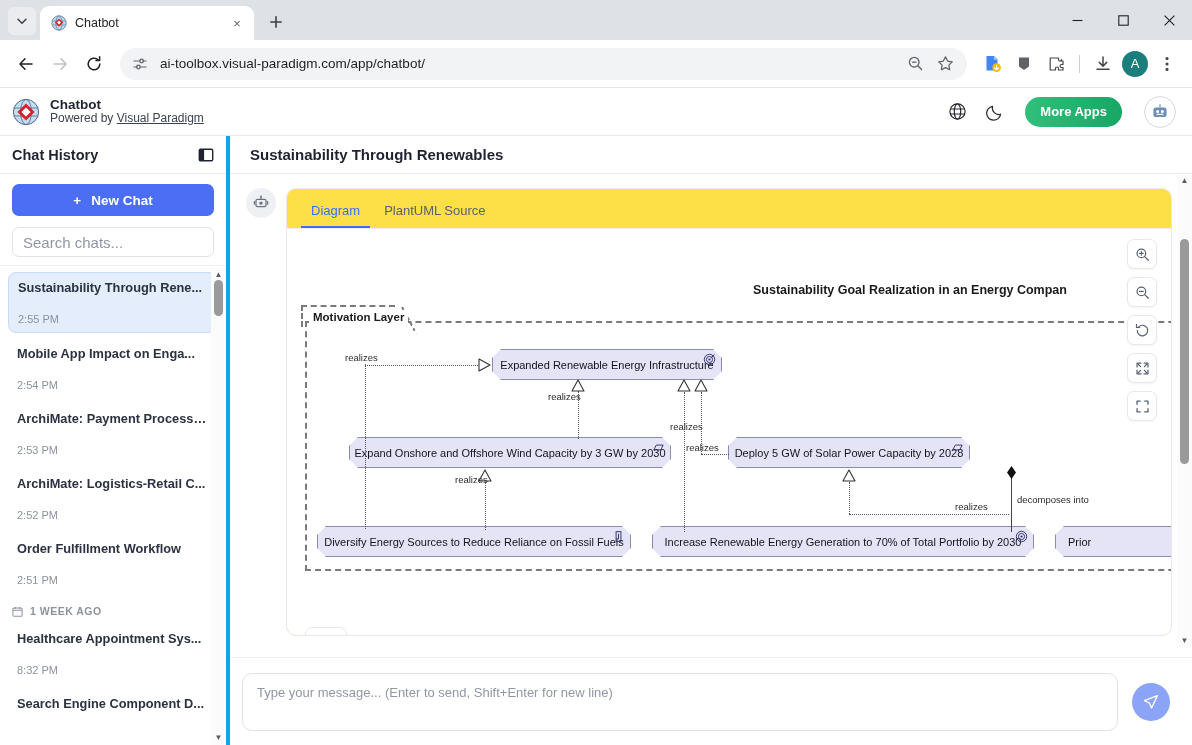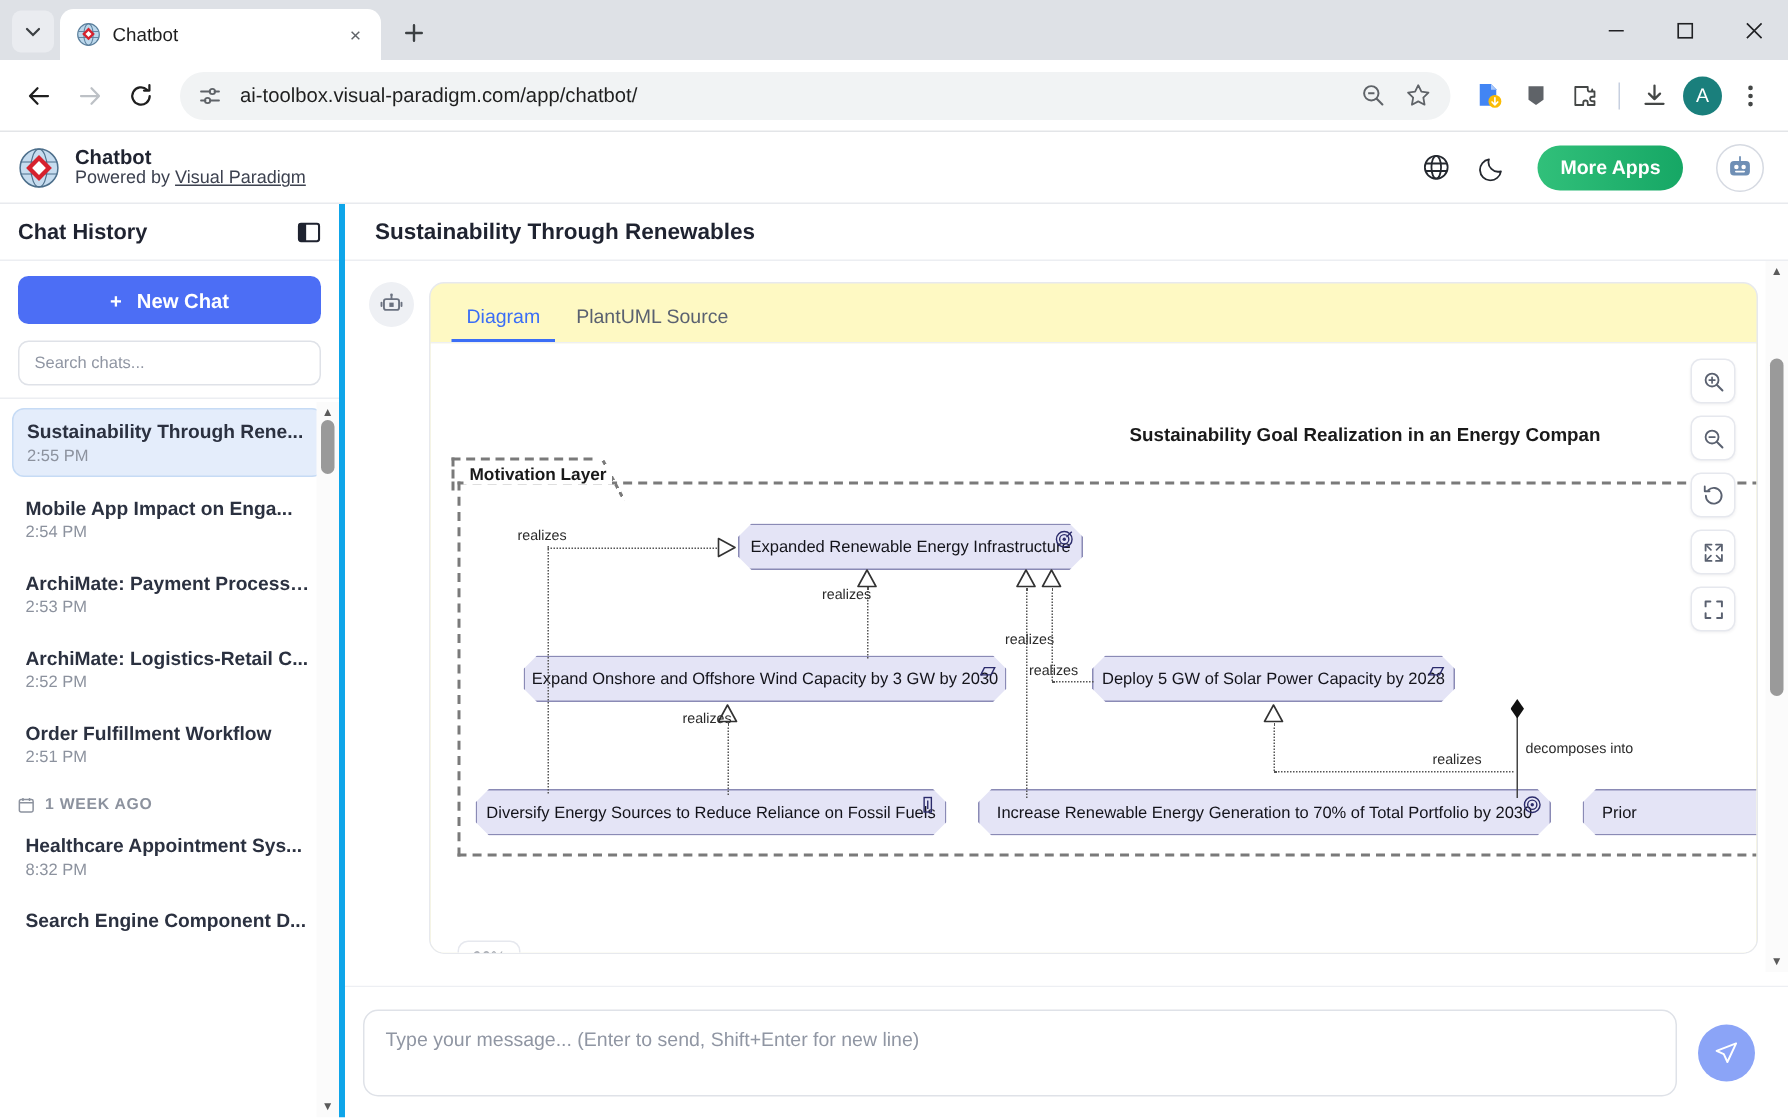--- a/index.html
+++ b/index.html
@@ -129,21 +129,21 @@
     height: 32px; background: #4c6ef5; border-radius: 7px;
     color: #fff; font-size: 13.5px; font-weight: bold;
     display: flex; align-items: center; justify-content: center;
     gap: 10px; cursor: pointer;
   }
   .search-box {
     margin-top: 11px; height: 30px; border: 1px solid #dfe2e8;
     border-radius: 7px; display: flex; align-items: center; padding: 0 10px;
   }
   .search-box input {
-    border: none; outline: none; width: 100%; font-size: 11px;
+    border: none; outline: none; width: 100%; font-size: 15px;
     color: #737373; font-family: inherit; background: transparent;
   }
   .search-box input::placeholder { color: #9096a3; }
   .sb-list {
     flex: 1; overflow: hidden; padding: 6px 10px 0 8px;
     border-top: 1px solid #eceef2; position: relative;
   }
   .sb-group {
     display: flex; align-items: center; gap: 7px;
     font-size: 10.5px; letter-spacing: .5px; color: #8c929e;
@@ -151,21 +151,21 @@
   }
   .chat-item {
     padding: 7px 9px; border-radius: 8px; cursor: pointer;
     margin-bottom: 6px;
   }
   .chat-item.active { background: #e4edfb; border: 1px solid #c6dbf5; }
   .chat-name {
     font-size: 12.8px; font-weight: bold; color: #2b3140;
     white-space: nowrap; overflow: hidden; text-overflow: ellipsis;
   }
-  .chat-time { font-size: 11px; color: #8c929e; margin-top: 3px; }
+  .chat-time { font-size: 11px; color: #8c929e; margin-top: 18px; }
 
   
   .scroll-track {
     position: absolute; width: 15px; background: #fbfbfb;
     display: flex; flex-direction: column; align-items: center;
   }
   .sb-arrow { font-size: 8px; color: #5b5b5b; line-height: 1; }
   .scroll-thumb { position: absolute; width: 9px; border-radius: 5px; background: #9a9a9a; }
 
   
@@ -180,21 +180,21 @@
     flex: 1; overflow: hidden; background: #fff;
     padding: 14px 0 0 0; position: relative;
   }
   .msg-row { display: flex; gap: 10px; padding: 0 20px 0 16px; }
   .msg-bot-avatar {
     width: 30px; height: 30px; flex: 0 0 30px; border-radius: 50%;
     background: #eef0f4; display: flex; align-items: center; justify-content: center;
   }
   .msg-card {
     flex: 1; border: 1px solid #e7e9ee; border-radius: 10px;
-    background: #fef9c3; overflow: hidden; min-width: 0;
+    background: #fde047; overflow: hidden; min-width: 0;
     height: 448px;
   }
   .tabs-bar { display: flex; gap: 4px; padding: 8px 14px 0; border-bottom: 1px solid #edeff3; }
   .tab-btn {
     font-size: 13px; color: #5a6170; padding: 6px 10px 8px;
     cursor: pointer; border-bottom: 2px solid transparent;
   }
   .tab-btn.active { color: #3b6ef6; border-bottom-color: #3b6ef6; font-weight: normal; }
 
   .diagram-pane {

